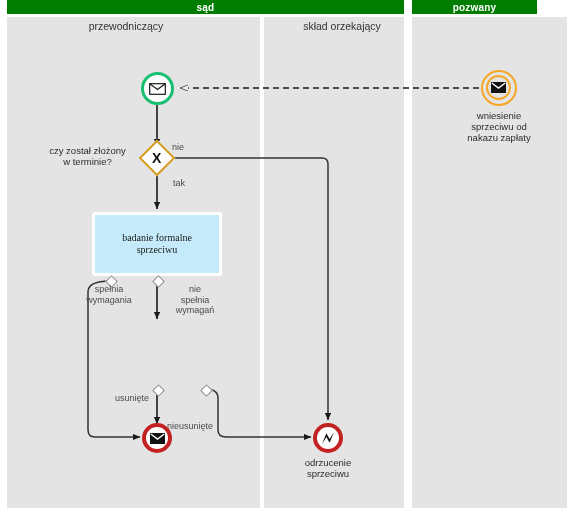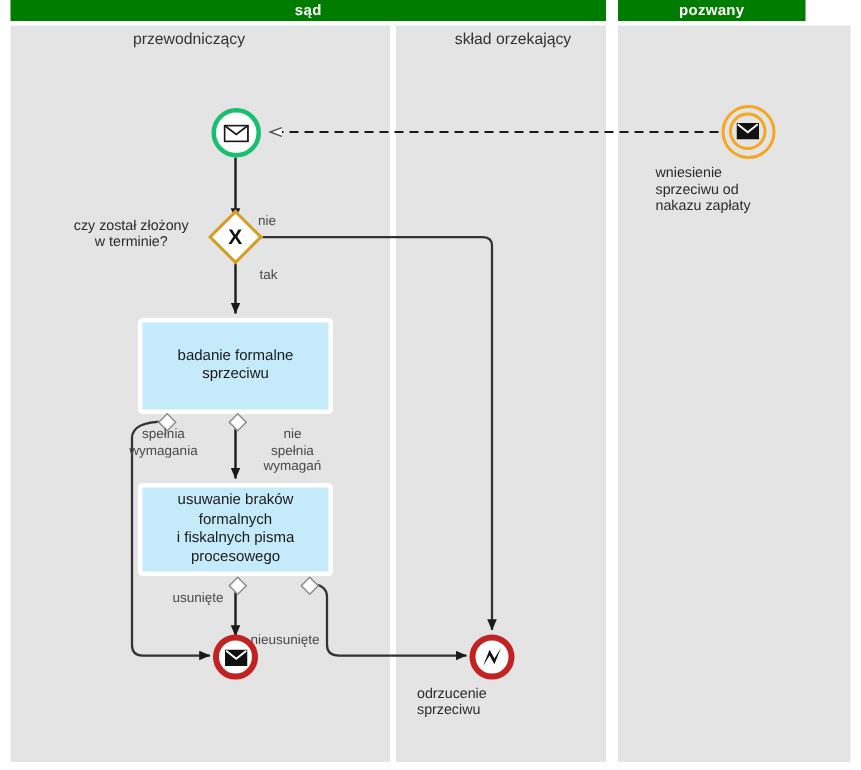--- a/index.html
+++ b/index.html
@@ -10,39 +10,39 @@
   .pool{position:absolute;background:#e4e4e4;}
   .pool-header{position:absolute;background:#007d00;color:#ffffff;
                font-size:10px;font-weight:bold;display:flex;
                align-items:center;justify-content:center;letter-spacing:.2px;}
   .lane-label{position:absolute;font-size:10.5px;color:#333333;
               text-align:center;white-space:nowrap;}
 
   .task{position:absolute;background:#c5eaf9;border:3px solid #ffffff;
         border-radius:3px;box-sizing:border-box;display:flex;
         align-items:center;justify-content:center;text-align:center;
-        font-size:10px;color:#1a1a1a;line-height:12.5px;padding:2px;}
+        font-size:10px;color:#1a1a1a;line-height:12.5px;padding:2px;font-family:Liberation Serif, serif;}
 
   .ev{position:absolute;border-radius:50%;box-sizing:border-box;
       display:flex;align-items:center;justify-content:center;background:#e4e4e4;}
   .ev-start{border:3px solid #17c071;background:#ffffff;}
   .ev-end{border:4px solid #c32222;background:#ffffff;}
   .ev-inter-outer{position:absolute;border-radius:50%;box-sizing:border-box;
                   border:2.5px solid #f5a623;background:#e4e4e4;}
   .ev-inter-inner{position:absolute;border-radius:50%;box-sizing:border-box;
                   border:2.5px solid #f5a623;background:#e4e4e4;
                   display:flex;align-items:center;justify-content:center;}
 
   .gw{position:absolute;box-sizing:border-box;background:#ffffff;
       border:2.5px solid #d59b22;transform:rotate(45deg);
       display:flex;align-items:center;justify-content:center;}
   .gw span{transform:rotate(-45deg);font-size:14px;font-weight:bold;
            color:#111111;line-height:1;font-family:"Liberation Sans",sans-serif;}
 
-  .elabel{position:absolute;font-size:9.5px;color:#2b2b2b;
+  .elabel{position:absolute;font-size:9.5px;color:#2b2b2b;text-align:center;
           line-height:11px;white-space:pre-line;}
   .flowlabel{position:absolute;font-size:9px;color:#4a4a4a;text-align:center;
              line-height:10.5px;white-space:pre-line;}
 
   .marker{position:absolute;width:7px;height:7px;background:#ffffff;
           border:1px solid #8a8a8a;transform:rotate(45deg);}
 
   svg.edges{position:absolute;left:0;top:0;width:574px;height:513px;
             pointer-events:none;}
 </style>
@@ -113,26 +113,20 @@
 sprzeciwu</span>
   </div>
   <div class="marker" style="left:107px;top:277px;"></div>
   <div class="marker" style="left:154px;top:277px;"></div>
   <div class="flowlabel" style="left:71px;top:284px;width:76px;">spełnia
 wymagania</div>
   <div class="flowlabel" style="left:166px;top:284px;width:58px;">nie
 spełnia
 wymagań</div>
 
-  <div class="task" style="left:92px;top:322px;width:130px;height:62px;">
-    <span style="white-space:pre-line;">usuwanie braków
-formalnych
-i fiskalnych pisma
-procesowego</span>
-  </div>
   <div class="marker" style="left:154px;top:386px;"></div>
   <div class="marker" style="left:202px;top:386px;"></div>
   <div class="flowlabel" style="left:105px;top:393px;width:54px;">usunięte</div>
   <div class="flowlabel" style="left:159px;top:393px;width:62px;margin-top:28px;">nieusunięte</div>
 
   <div class="ev ev-end" style="left:142px;top:423px;width:30px;height:30px;">
     <svg width="15" height="11" viewBox="0 0 15 11">
       <rect x="0" y="0" width="15" height="11" fill="#111111"></rect>
       <path d="M0.8,0.9 L7.5,6.1 L14.2,0.9" fill="none" stroke="#ffffff" stroke-width="1.3"></path>
     </svg>

